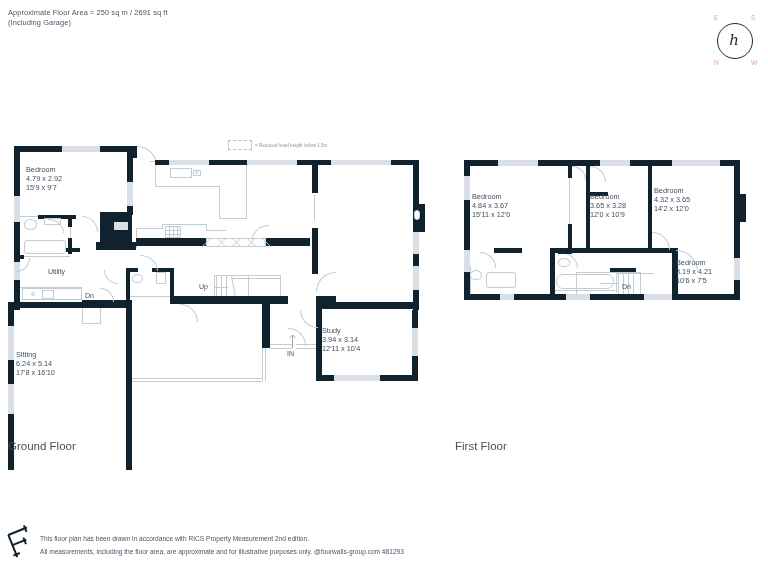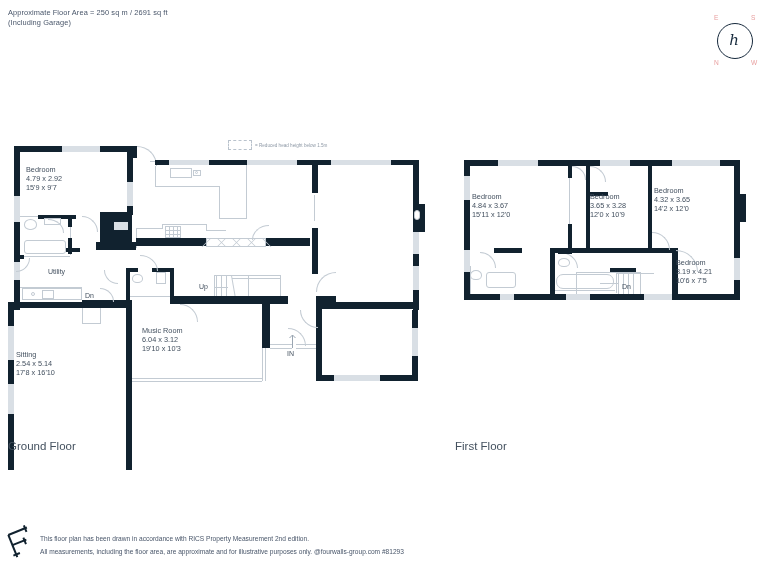--- a/index.html
+++ b/index.html
@@ -260,30 +260,30 @@
   </svg>
 
   <div class="room" style="left:26px;top:165px;width:96px;">
     <div class="nm">Bedroom</div>
     <div class="dm">4.79 x 2.92</div>
     <div class="dm">15'9 x 9'7</div>
   </div>
 
 
 
-  <div class="room" style="left:142px;top:326px;width:110px;">
-    <div class="nm">Music Room</div>
-    <div class="dm">6.04 x 3.12</div>
-    <div class="dm">19'10 x 10'3</div>
-  </div>
-
+
+  <div class="room" style="left:322px;top:326px;width:92px;">
+    <div class="nm">Study</div>
+    <div class="dm">3.94 x 3.14</div>
+    <div class="dm">12'11 x 10'4</div>
+  </div>
 
   <div class="room" style="left:16px;top:350px;width:110px;">
     <div class="nm">Sitting</div>
-    <div class="dm">2.54 x 5.14</div>
+    <div class="dm">6.24 x 5.14</div>
     <div class="dm">17'8 x 16'10</div>
   </div>
 
   <div class="tag" style="left:48px;top:268px;">Utility</div>
   <div class="tag" style="left:85px;top:292px;">Dn</div>
   <div class="tag" style="left:199px;top:283px;">Up</div>
   <div class="tag" style="left:287px;top:350px;">IN</div>
 </div>
 
 <div class="plan" id="ff" style="left:450px;top:0;width:318px;height:470px;">

